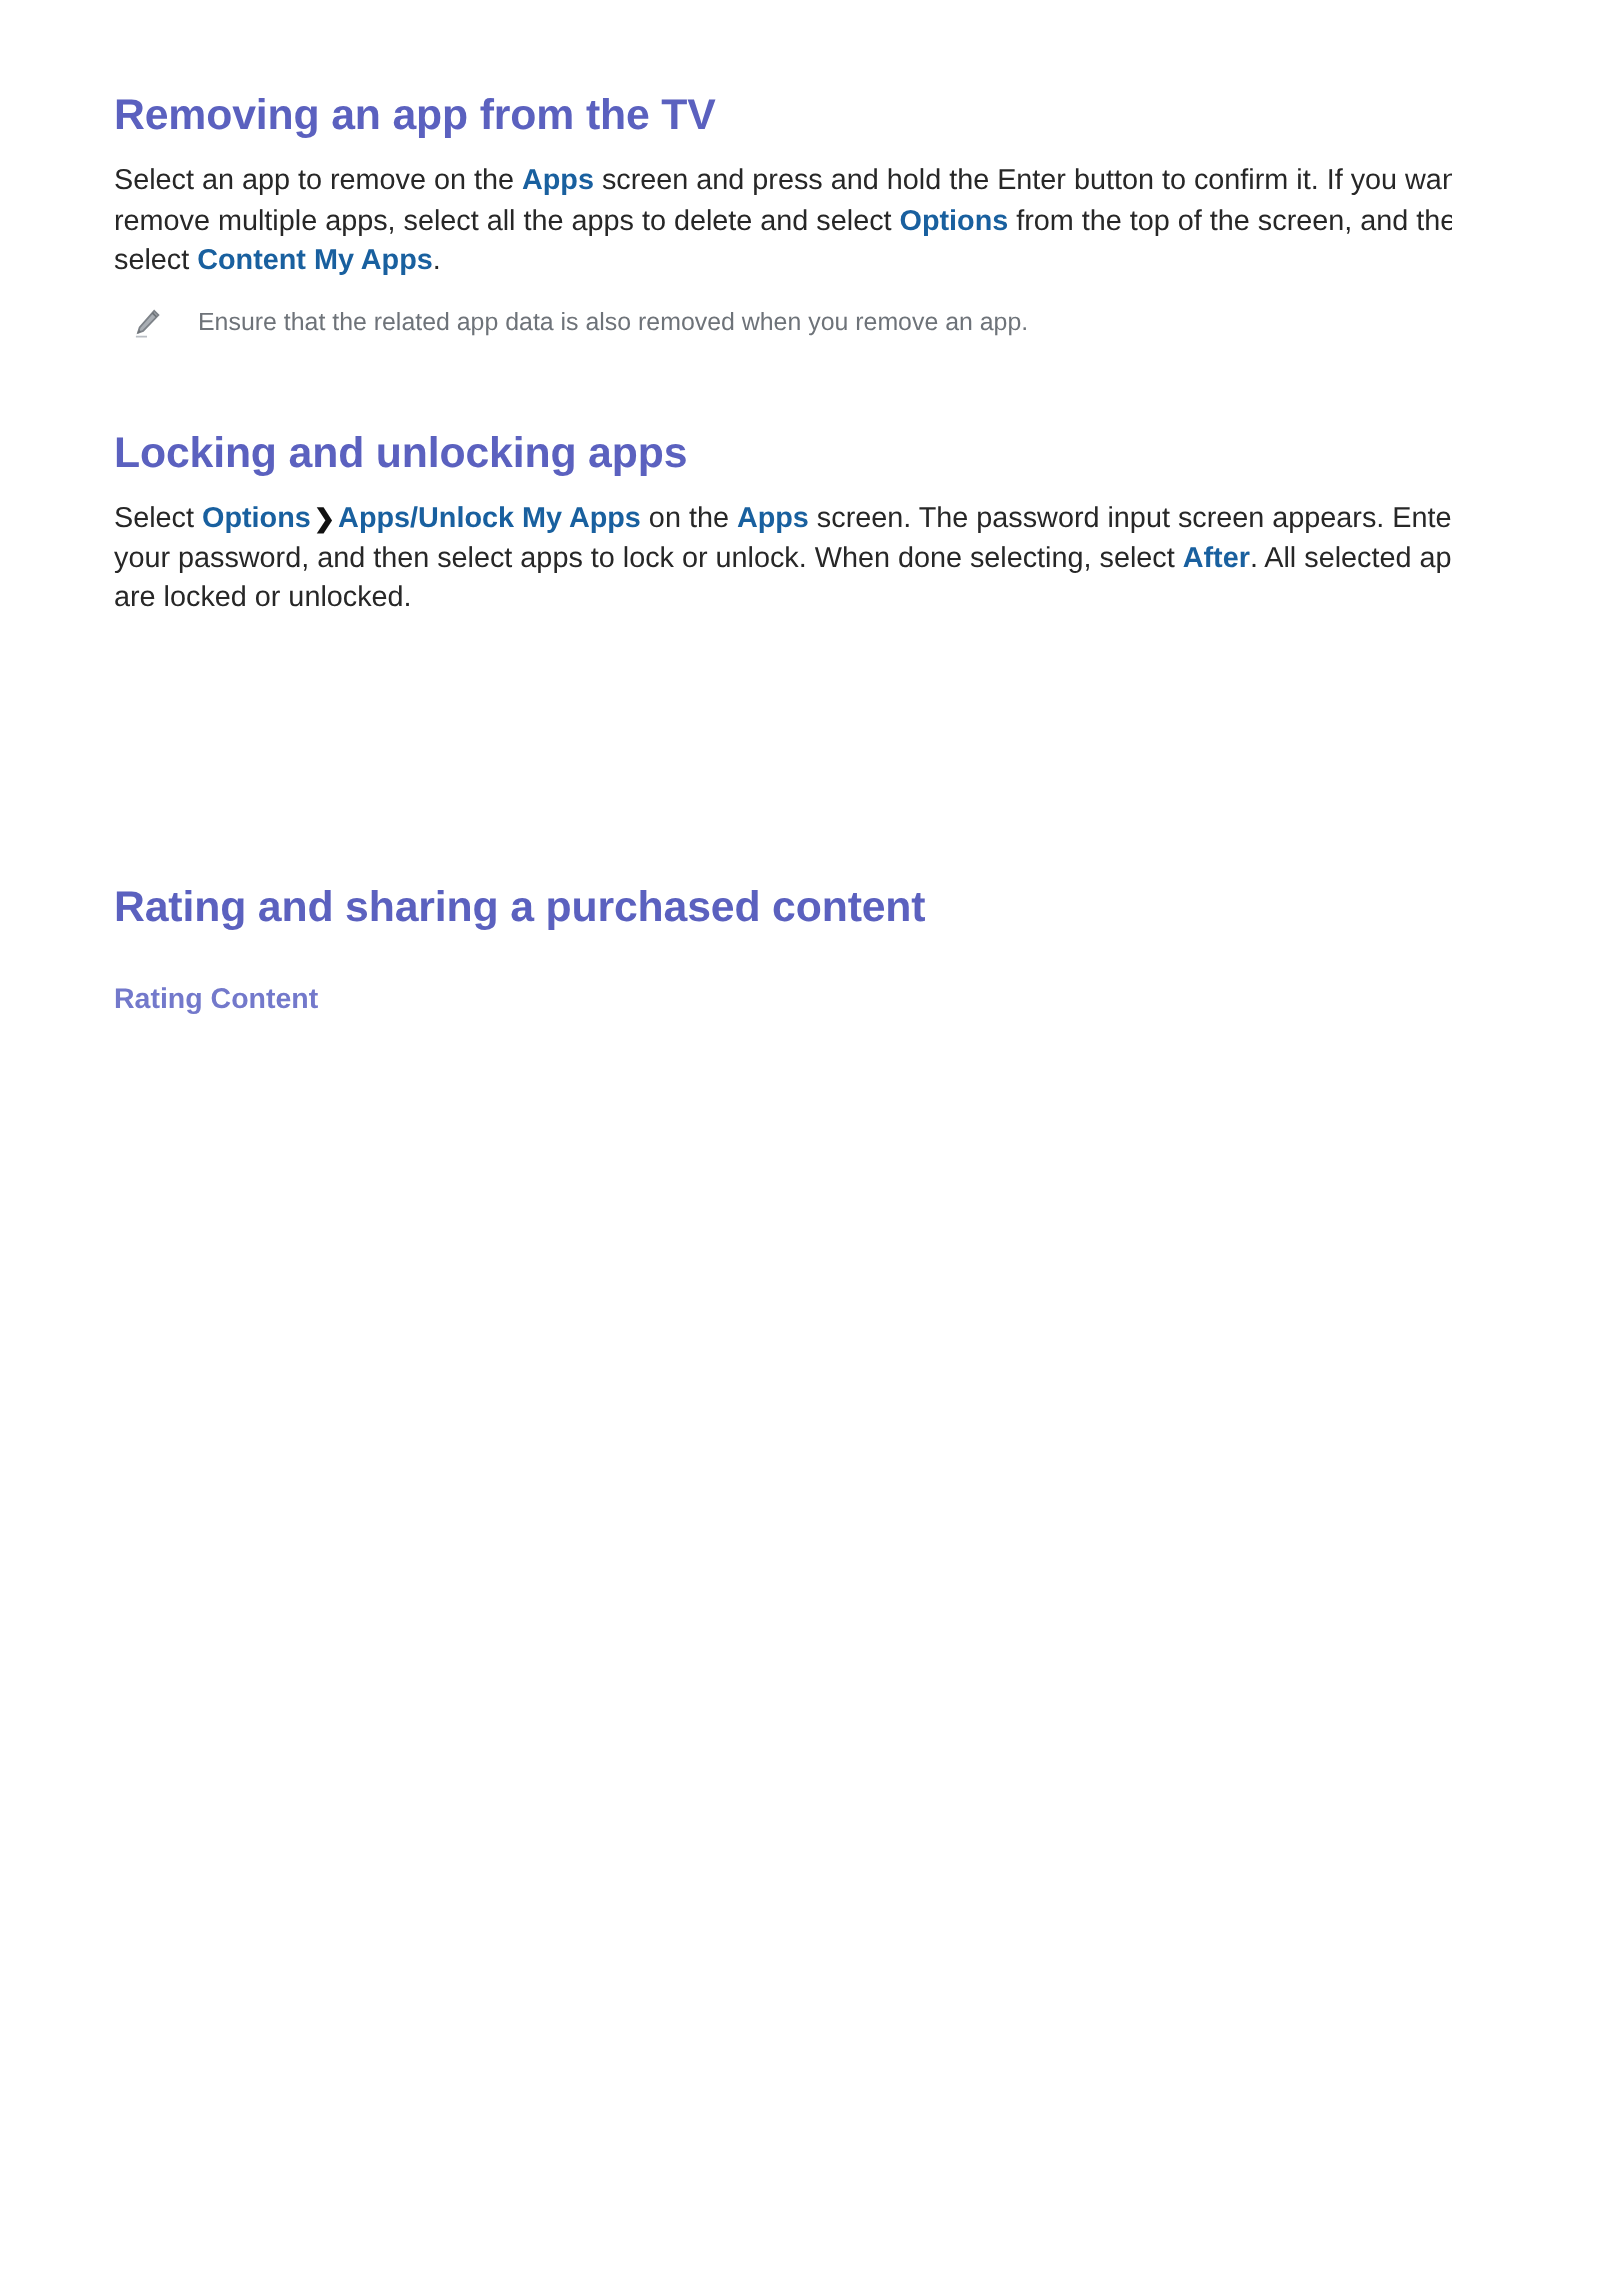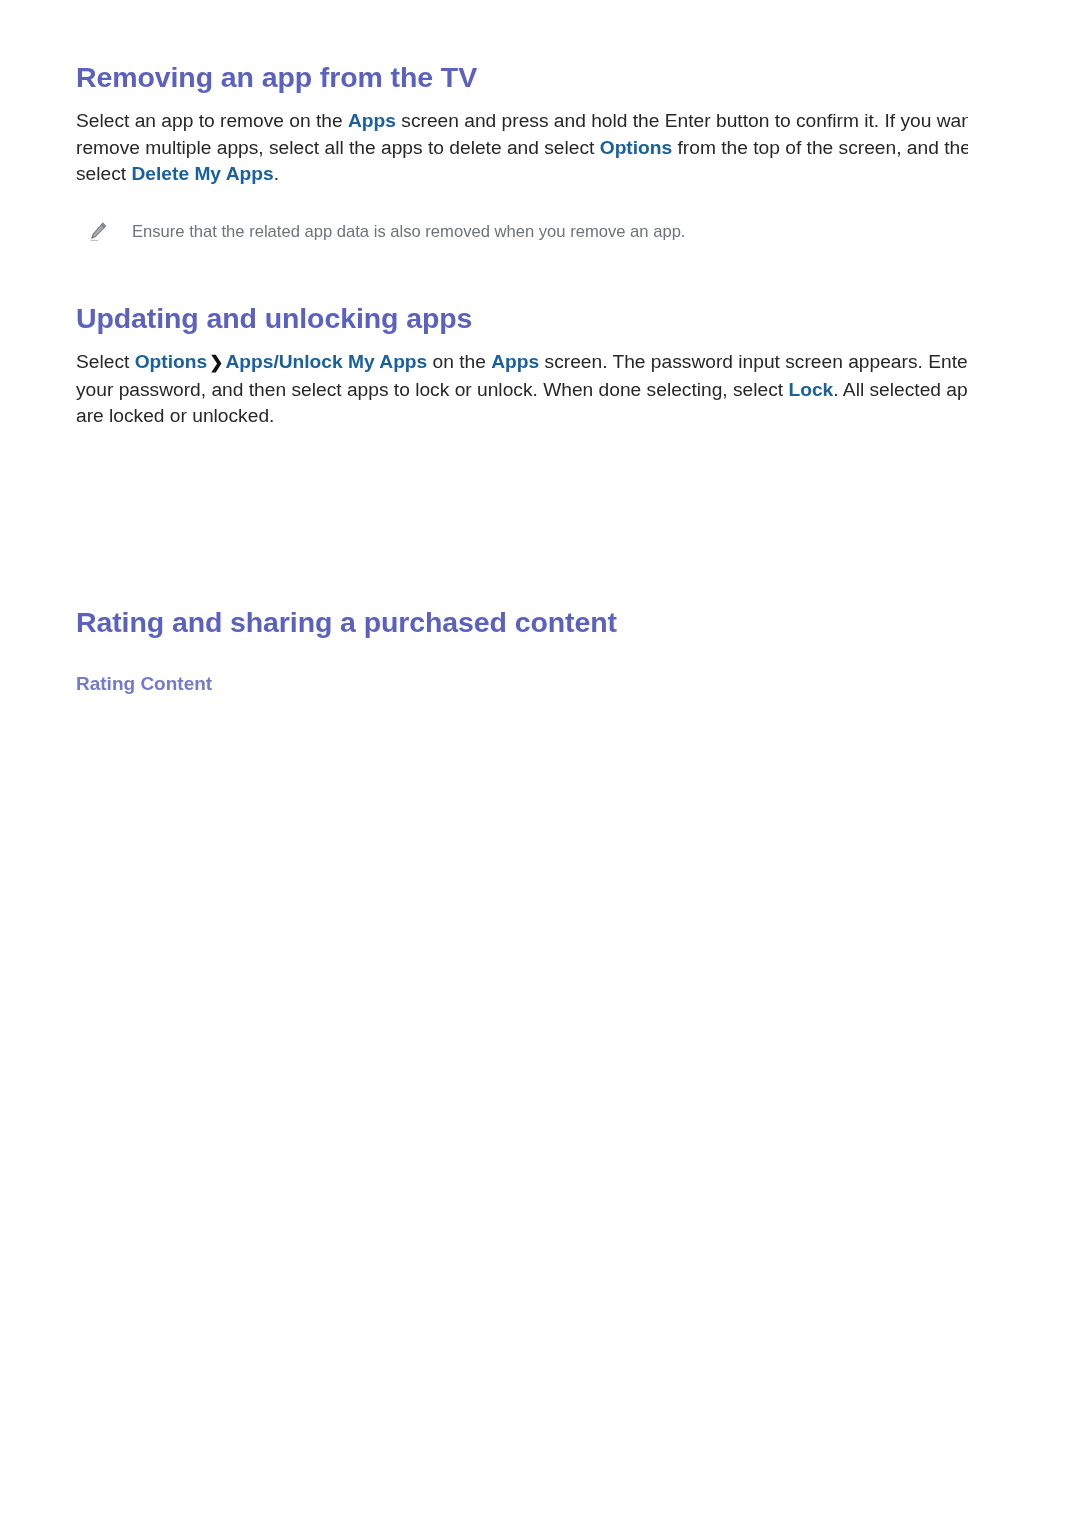--- a/index.html
+++ b/index.html
@@ -63,22 +63,22 @@
     color: #111111;
     font-weight: bold;
     font-size: 17px;
     padding: 0 2px;
     display: inline-block;
   }
 
   
   .note-row {
     display: flex;
-    align-items: flex-end;
-    margin-top: 32px;
+    align-items: center;
+    margin-top: 16px;
     margin-left: 13px;
   }
   .note-icon {
     flex: 0 0 auto;
     width: 20px;
     height: 22px;
     margin-right: 23px;
     margin-top: 1px;
   }
   .note-text {
@@ -97,42 +97,42 @@
   .gap-after-bigtitle { height: 20px; }
 </style>
 </head>
 <body>
 
 <div class="page">
   <div class="content">
 
     <div class="section">
       <h2 class="section-title">Removing an app from the TV</h2>
-      <p class="body-text">Select an app to remove on the <span class="em-blue">Apps</span> screen and press and hold the Enter button to confirm it. If you want to remove multiple apps, select all the apps to delete and select <span class="em-blue">Options</span> from the top of the screen, and then select <span class="em-blue">Delete My Apps</span>.</p>
+      <p class="body-text">Select an app to remove on the <span class="em-blue">Apps</span> screen and press and hold the Enter button to confirm it. If you want to remove multiple apps, select all the apps to delete and select <span class="em-blue">Options</span> from the top of the screen, and then select <span class="em-blue">Content My Apps</span>.</p>
 
       <div class="note-row">
         <span class="note-icon">
           <svg width="20" height="22" viewBox="0 0 20 22" xmlns="http://www.w3.org/2000/svg">
             <g fill="none" stroke="#8b9096" stroke-width="1.2">
               <path d="M13.8 2.2 L16.6 5.0 L6.4 15.6 L3.0 16.9 L4.1 13.3 Z" fill="#a9aeb4" stroke="#7d8288"></path>
               <path d="M12.6 3.5 L15.3 6.2" stroke="#6f7479"></path>
               <path d="M3.0 16.9 L4.4 15.4" stroke="#6f7479"></path>
             </g>
             <path d="M1.6 19.4 L9.0 19.4" stroke="#b9bec4" stroke-width="1.1" fill="none"></path>
           </svg>
         </span>
         <p class="note-text">Ensure that the related app data is also removed when you remove an app.</p>
       </div>
     </div>
 
     <div class="sec-gap-1"></div>
 
     <div class="section">
-      <h2 class="section-title">Updating and unlocking apps</h2>
-      <p class="body-text">Select <span class="em-blue">Options</span><span class="chev">❯</span><span class="em-blue">Apps/Unlock My Apps</span> on the <span class="em-blue">Apps</span> screen. The password input screen appears. Enter your password, and then select apps to lock or unlock. When done selecting, select <span class="em-blue">Lock</span>. All selected apps are locked or unlocked.</p>
+      <h2 class="section-title">Locking and unlocking apps</h2>
+      <p class="body-text">Select <span class="em-blue">Options</span><span class="chev">❯</span><span class="em-blue">Apps/Unlock My Apps</span> on the <span class="em-blue">Apps</span> screen. The password input screen appears. Enter your password, and then select apps to lock or unlock. When done selecting, select <span class="em-blue">After</span>. All selected apps are locked or unlocked.</p>
     </div>
 
     <div class="sec-gap-2"></div>
 
 
     <div class="sec-gap-3"></div>
 
     <div class="section">
     </div>
 

